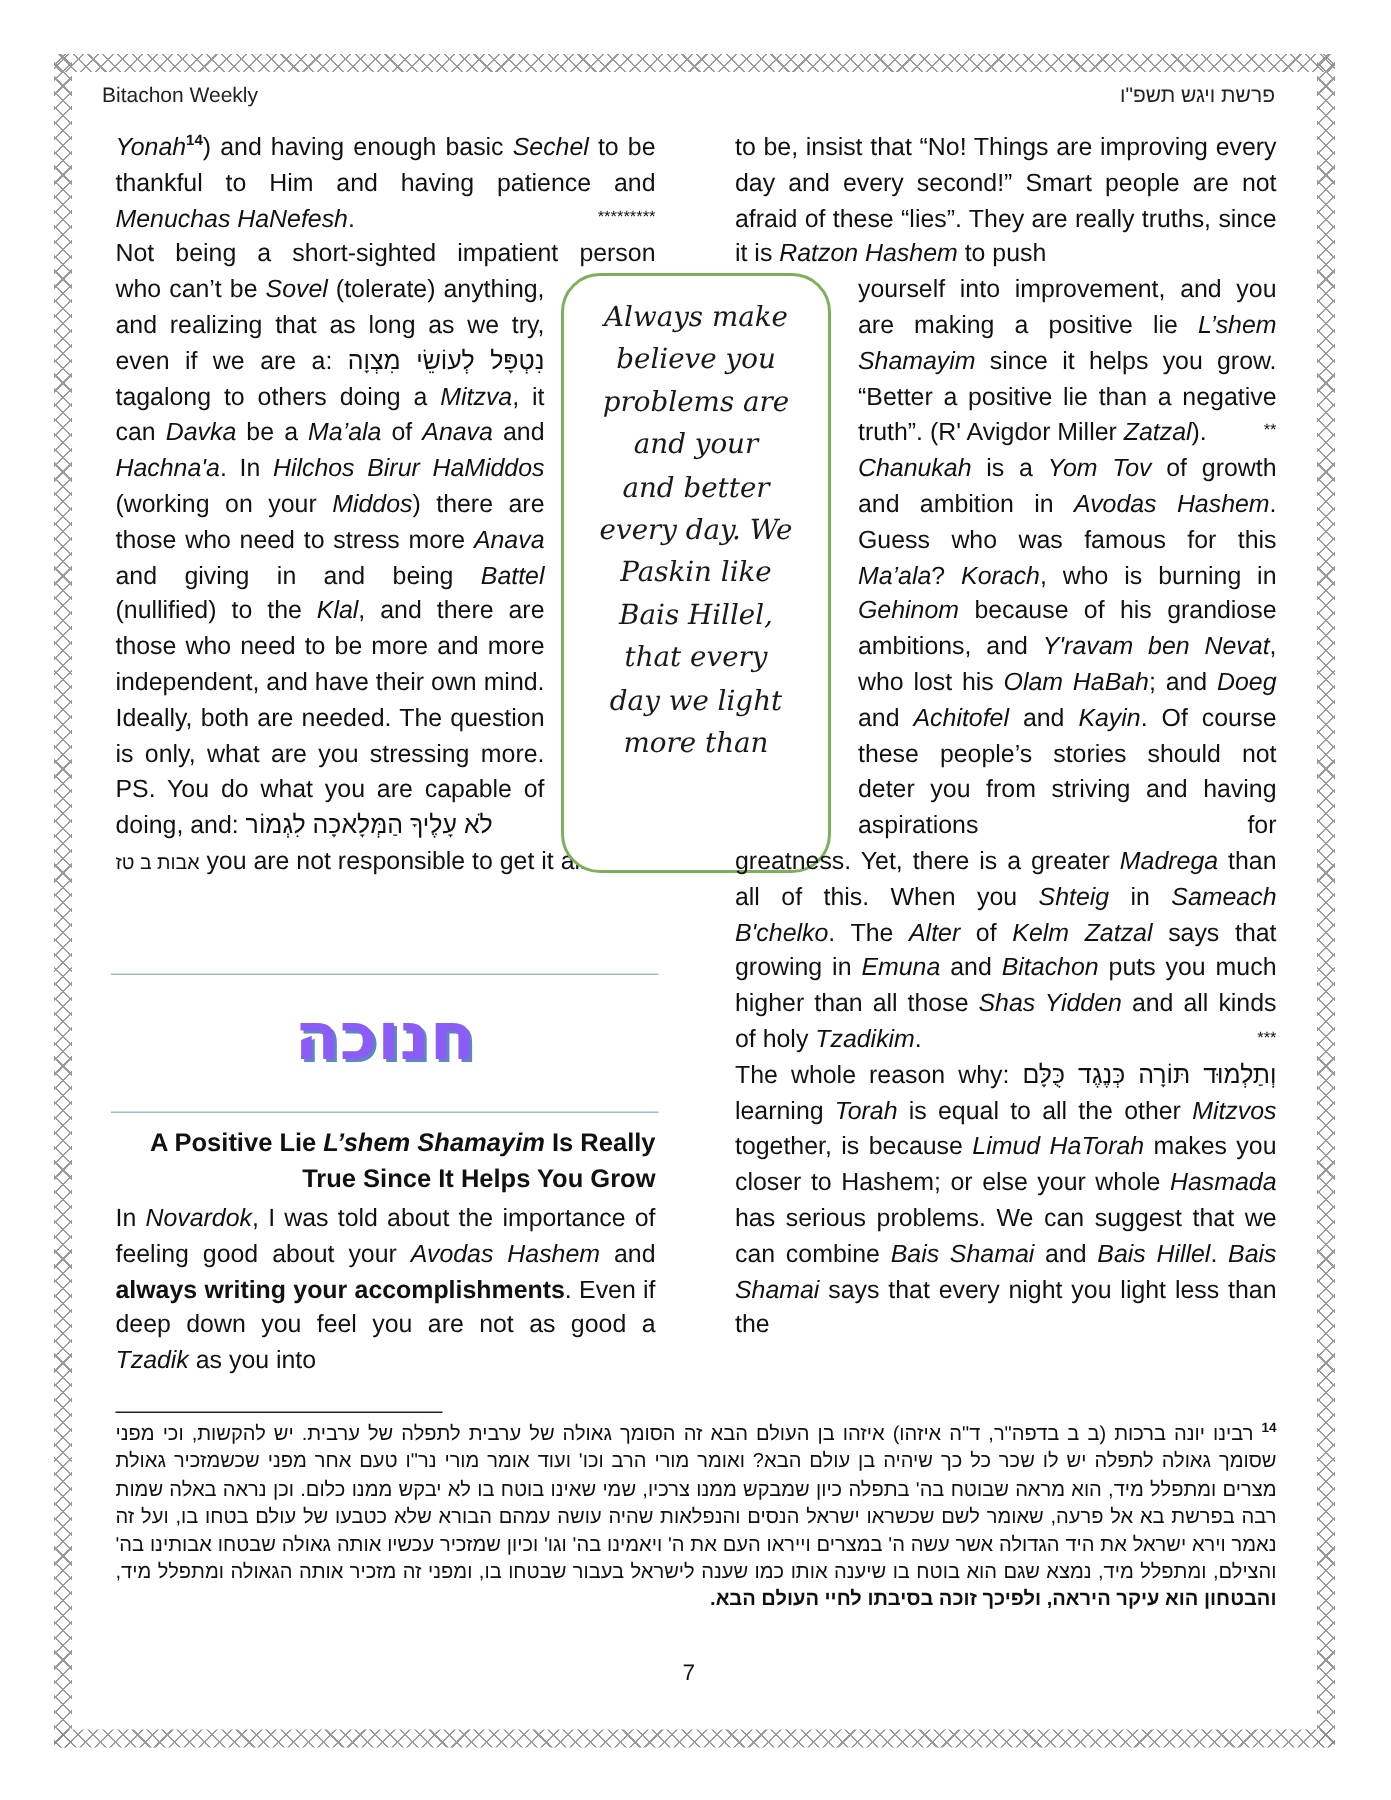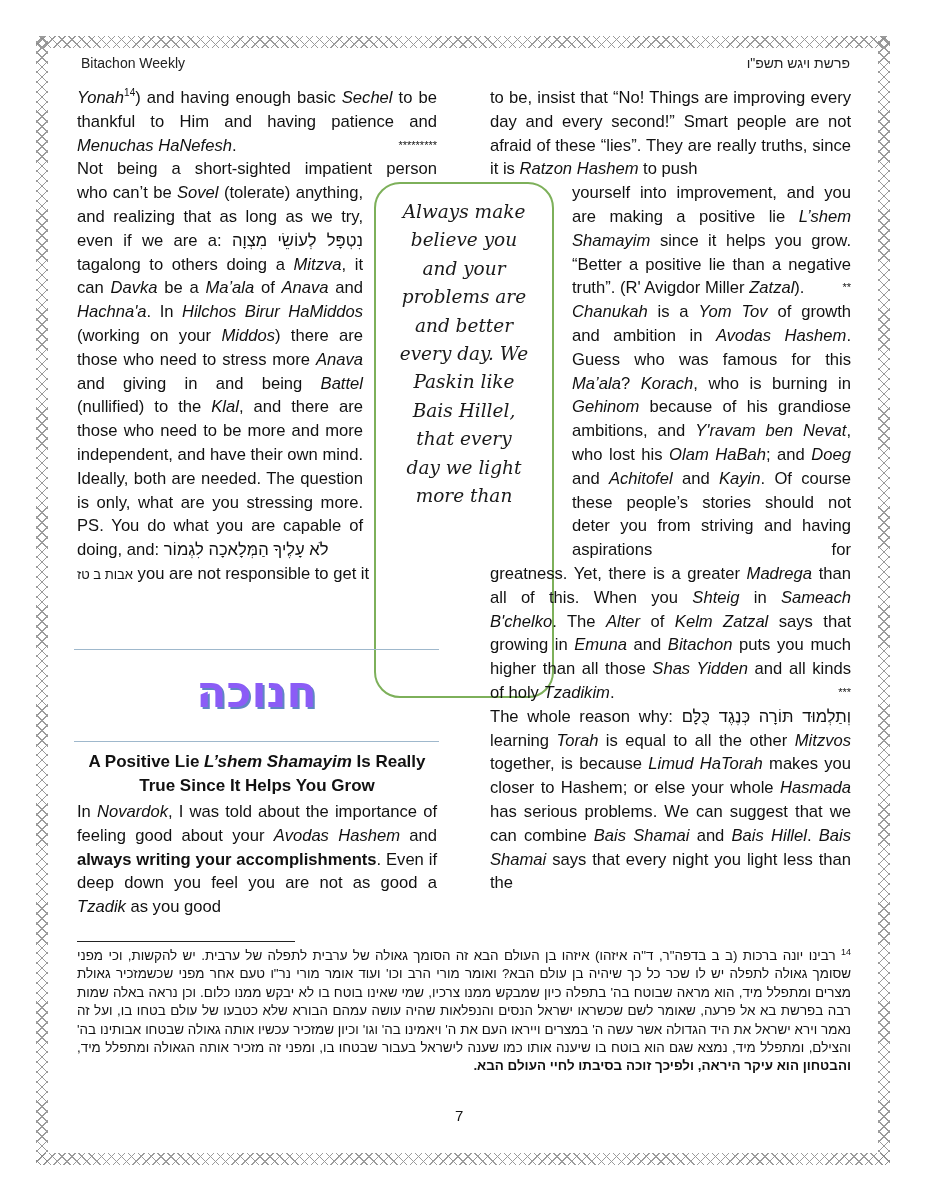--- a/index.html
+++ b/index.html
@@ -10,52 +10,52 @@
   .border-strip { position:absolute; background-repeat:repeat;
     background-image:
       repeating-linear-gradient(45deg, transparent 0 3px, #8a8a8a 3px 4px, transparent 4px 7px),
       repeating-linear-gradient(-45deg, transparent 0 3px, #8a8a8a 3px 4px, transparent 4px 7px);
     opacity:.85; }
   .b-top    { left:36px; top:36px; width:854px; height:12px; }
   .b-bottom { left:36px; top:1153px; width:854px; height:12px; }
   .b-left   { left:36px; top:36px; width:12px; height:1129px; }
   .b-right  { left:878px; top:36px; width:12px; height:1129px; }
 
-  .header-left { position:absolute; left:81px; top:55px; font-size:14px; color:#222; }
+  .header-left { position:absolute; left:68px; top:55px; font-size:14px; color:#222; }
   .header-right { position:absolute; right:77px; top:55px; font-size:14px; color:#222; direction:rtl; }
 
   .col { position:absolute; font-size:16.6px; line-height:23.8px; text-align:justify; }
   .col p { margin:0; }
   .col-left  { left:77px;  top:86px;  width:360px; }
   .col-right { left:490px; top:86px;  width:361px; }
   .i { font-style:italic; }
   .b { font-weight:bold; }
-  sup { font-size:10px; line-height:0; }
+  sup { font-size:10px; line-height:0;font-weight:bold; }
   .stars { float:right; font-size:11px; }
   .heb { direction:rtl; unicode-bidi:isolate; }
 
   
   .narrow-left  { width:286px; }
   .indent-right { padding-left:82px; }
 
-  .pullquote { position:absolute; left:374px; top:182px; width:180px; height:516px;
+  .pullquote { position:absolute; left:374px; top:182px; width:180px; height:400px;
     border:2px solid #7db05a; border-radius:26px; background:#fff;
     font-family:"DejaVu Serif", serif; font-style:italic; font-size:18.5px;
     line-height:28.4px; text-align:center; padding-top:14px; box-sizing:border-box; color:#1a1a1a; }
   .pullquote span { display:block; }
 
   .rule { position:absolute; left:74px; width:365px; height:1px; background:#9fb8cc; }
   .rule-1 { top:649px; }
   .rule-2 { top:741px; }
 
   .chanukah-title { position:absolute; left:74px; width:365px; top:664px; text-align:center;
     font-family:"DejaVu Sans", sans-serif; font-weight:bold; font-size:44px; line-height:56px;
     color:#8b5cf6; text-shadow:2px 2px 0 #5f86c4; direction:rtl; }
 
-  .article-title { position:absolute; left:77px; top:750px; width:360px; text-align:center;
+  .article-title { position:absolute; left:77px; top:750px; width:360px; text-align:right;
     font-weight:bold; font-size:17px; line-height:24px; }
 
   .col-left-2 { position:absolute; left:77px; top:800px; width:360px; font-size:16.6px;
     line-height:23.8px; text-align:justify; }
   .col-left-2 p { margin:0; }
 
   .fn-rule { position:absolute; left:77px; top:941px; width:218px; height:1px; background:#222; }
   .footnote { position:absolute; left:77px; top:947px; width:774px; direction:rtl;
     font-size:13.4px; line-height:18.4px; text-align:justify; }
   .footnote sup { font-size:9px; }
@@ -80,41 +80,41 @@
   <p style="text-align-last:justify;">Not being a short-sighted impatient person</p>
   <p class="narrow-left"><span>who can’t be </span><span class="i">Sovel</span><span> (tolerate) anything, and realizing that as long as we try, even if we are a: </span><span class="heb">נִטְפָּל לְעוֹשֵׂי מִצְוָה</span><span> tagalong to others doing a </span><span class="i">Mitzva</span><span>, it can </span><span class="i">Davka</span><span> be a </span><span class="i">Ma’ala</span><span> of </span><span class="i">Anava</span><span> and </span><span class="i">Hachna'a</span><span>. In </span><span class="i">Hilchos Birur HaMiddos</span><span> (working on your </span><span class="i">Middos</span><span>) there are those who need to stress more </span><span class="i">Anava</span><span> and giving in and being </span><span class="i">Battel</span><span> (nullified) to the </span><span class="i">Klal</span><span>, and there are those who need to be more and more independent, and have their own mind. Ideally, both are needed. The question is only, what are you stressing more. PS. You do what you are capable of doing, and: </span><span class="heb">לֹא עָלֶיךָ הַמְּלָאכָה לִגְמוֹר</span></p>
   <p>
     <span class="heb" style="font-size:13px;">אבות ב טז</span><span> you are not responsible to get it all done!</span>
   </p>
 </div>
 
 <div class="pullquote">
   <span>Always make</span>
   <span>believe you</span>
+  <span>problems are</span>
   <span>and your</span>
-  <span>problems are</span>
   <span>and better</span>
   <span>every day. We</span>
   <span>Paskin like</span>
   <span>Bais Hillel,</span>
   <span>that every</span>
   <span>day we light</span>
   <span>more than</span>
 </div>
 
 <div class="rule rule-1"></div>
 <div class="chanukah-title">חנוכה</div>
 <div class="rule rule-2"></div>
 
 <div class="article-title">
   <span>A Positive Lie </span><span class="i">L’shem Shamayim</span><span> Is Really True Since It Helps You Grow</span>
 </div>
 
 <div class="col-left-2">
-  <p><span>In </span><span class="i">Novardok</span><span>, I was told about the importance of feeling good about your </span><span class="i">Avodas Hashem</span><span> and </span><span class="b">always writing your accomplishments</span><span>. Even if deep down you feel you are not as good a </span><span class="i">Tzadik</span><span> as you good</span></p>
+  <p><span>In </span><span class="i">Novardok</span><span>, I was told about the importance of feeling good about your </span><span class="i">Avodas Hashem</span><span> and </span><span class="b">always writing your accomplishments</span><span>. Even if deep down you feel you are not as good a </span><span class="i">Tzadik</span><span> as you into</span></p>
 </div>
 
 <div class="col col-right">
   <p><span>to be, insist that “No! Things are improving every day and every second!” Smart people are not afraid of these “lies”. They are really truths, since it is </span><span class="i">Ratzon Hashem</span><span> to push</span></p>
   <p class="indent-right"><span><span>yourself into improvement, and you are making a positive lie </span><span class="i">L’shem Shamayim</span><span> since it helps you grow. “Better a positive lie than a negative truth”. (R' Avigdor Miller </span><span class="i">Zatzal</span><span>).</span></span><span class="stars">**</span></p>
   <p class="indent-right" style="text-align-last:justify;"><span class="i">Chanukah</span><span> is a </span><span class="i">Yom Tov</span><span> of growth and ambition in </span><span class="i">Avodas Hashem</span><span>. Guess who was famous for this </span><span class="i">Ma’ala</span><span>? </span><span class="i">Korach</span><span>, who is burning in </span><span class="i">Gehinom</span><span> because of his grandiose ambitions, and </span><span class="i">Y'ravam ben Nevat</span><span>, who lost his </span><span class="i">Olam HaBah</span><span>; and </span><span class="i">Doeg</span><span> and </span><span class="i">Achitofel</span><span> and </span><span class="i">Kayin</span><span>. Of course these people’s stories should not deter you from striving and having aspirations for</span></p>
   <p><span><span>greatness. Yet, there is a greater </span><span class="i">Madrega</span><span> than all of this. When you </span><span class="i">Shteig</span><span> in </span><span class="i">Sameach B'chelko</span><span>. The </span><span class="i">Alter</span><span> of </span><span class="i">Kelm Zatzal</span><span> says that growing in </span><span class="i">Emuna</span><span> and </span><span class="i">Bitachon</span><span> puts you much higher than all those </span><span class="i">Shas Yidden</span><span> and all kinds of holy </span><span class="i">Tzadikim</span><span>.</span></span><span class="stars">***</span></p>
   <p style="text-align-last:justify;"><span>The whole reason why: </span><span class="heb">וְתַלְמוּד תּוֹרָה כְּנֶגֶד כֻּלָּם</span><span> learning </span><span class="i">Torah</span><span> is equal to all the other </span><span class="i">Mitzvos</span><span> together, is because </span><span class="i">Limud HaTorah</span><span> makes you closer to Hashem; or else your whole </span><span class="i">Hasmada</span><span> has serious problems. We can suggest that we can combine </span><span class="i">Bais Shamai</span><span> and </span><span class="i">Bais Hillel</span><span>. </span><span class="i">Bais Shamai</span><span> says that every night you light less than the</span></p>
 </div>
 

